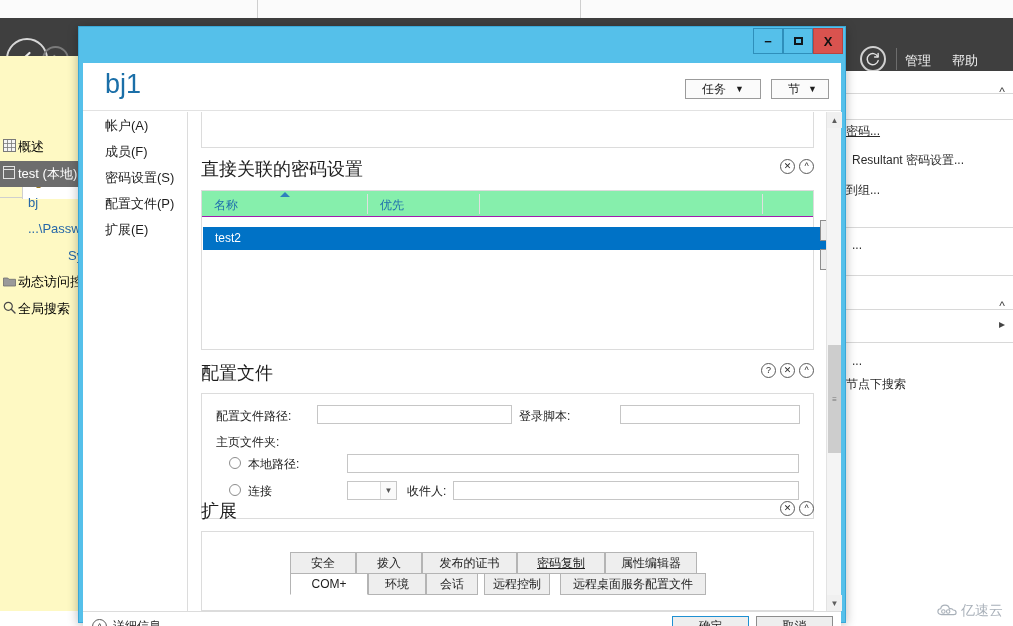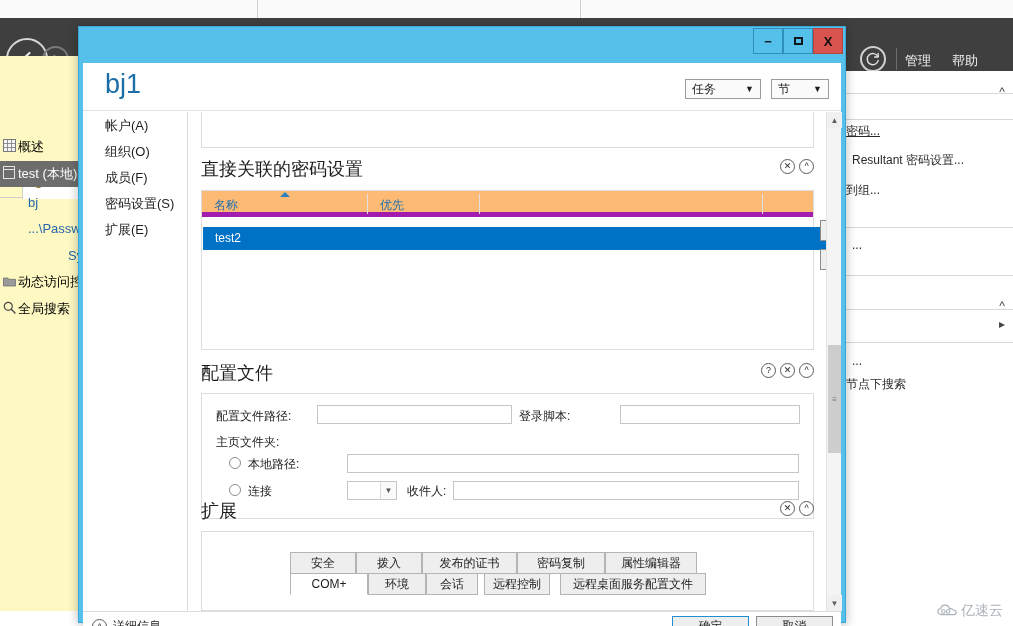--- a/index.html
+++ b/index.html
@@ -106,21 +106,21 @@
     position: absolute; left: 0; top: 0; width: 758px; height: 48px;
     background: #ffffff; border-bottom: 1px solid #e2e2e2;
   }
   .dlg-title {
     position: absolute; left: 22px; top: 6px; font-size: 27px; color: #1b6fa8; font-weight: normal;
   }
   .hdr-dd {
     position: absolute; top: 16px; height: 20px;
     border: 1px solid #9b9b9b; background: #fbfbfb;
     display: flex; align-items: center; justify-content: space-between;
-    font-size: 12px; color: #1d1d1d; padding: 0 6px;
+    font-size: 12px; color: #1d1d1d; padding: 0 16px;
   }
   .dd-caret { font-size: 9px; margin-left: 8px; }
 
   .dlg-sidebar {
     position: absolute; left: 0; top: 49px; width: 105px; height: 499px;
     background: #ffffff; border-right: 1px solid #dcdcdc;
   }
   .side-item {
     height: 26px; display: flex; align-items: center; padding-left: 22px;
     font-size: 13px; color: #1d1d1d; white-space: nowrap;
@@ -159,21 +159,21 @@
     width: 15px; height: 15px; border-radius: 50%; border: 1px solid #5a5a5a;
     display: flex; align-items: center; justify-content: center;
     font-size: 9px; color: #2b2b2b; background: #fff; line-height: 1;
   }
   .sec-box {
     position: absolute; left: 12px; border: 1px solid #dcdcdc; background: #fff;
   }
 
   .tbl-head {
     position: absolute; left: 0; top: 0; height: 26px; width: 100%;
-    border-bottom: 5px solid #a21caf; background: #fdba74;
+    border-bottom: 1px solid #a21caf; background: #86efac;
   }
   .th {
     position: absolute; top: 6px; font-size: 12px; color: #1f6fad; white-space: nowrap;
   }
   .th-div { position: absolute; top: 3px; width: 1px; height: 20px; background: #e0e0e0; }
   .sort-tri {
     position: absolute; top: 1px; width: 0; height: 0;
     border-left: 5px solid transparent; border-right: 5px solid transparent;
     border-bottom: 5px solid #2f80bd;
   }
@@ -400,27 +400,27 @@
           <span>节</span>
           <span class="dd-caret">▼</span>
         </div>
       </div>
 
       <div class="dlg-sidebar">
         <div class="side-item">
             <span>帐户(A)</span>
           </div>
         <div class="side-item">
-            <span>组织(O)</span>
-          </div>
-        <div class="side-item">
             <span>成员(F)</span>
           </div>
         <div class="side-item">
             <span>密码设置(S)</span>
+          </div>
+        <div class="side-item">
+            <span>配置文件(P)</span>
           </div>
         <div class="side-item">
             <span>扩展(E)</span>
           </div>
       </div>
 
       <div class="dlg-content">
 
         <div class="panel-top-blank"></div>
 
@@ -485,21 +485,21 @@
           <div class="sec-icons" style="right:0;top:2px;">
             <div class="rico">✕</div>
             <div class="rico">^</div>
           </div>
         </div>
 
         <div class="sec-box" style="top:419px;width:613px;height:80px;">
           <div class="xtab" style="left:88px;top:20px;width:66px;">安全</div>
           <div class="xtab" style="left:154px;top:20px;width:66px;">拨入</div>
           <div class="xtab" style="left:220px;top:20px;width:95px;">发布的证书</div>
-          <div class="xtab" style="left:315px;top:20px;width:88px;">密码复制</div>
+          <div class="xtab" style="left:315px;top:20px;width:88px;text-decoration:underline;">密码复制</div>
           <div class="xtab" style="left:403px;top:20px;width:92px;">属性编辑器</div>
 
           <div class="xtab active" style="left:88px;top:41px;width:78px;">COM+</div>
           <div class="xtab" style="left:166px;top:41px;width:58px;">环境</div>
           <div class="xtab" style="left:224px;top:41px;width:52px;">会话</div>
           <div class="xtab" style="left:282px;top:41px;width:66px;">远程控制</div>
           <div class="xtab" style="left:358px;top:41px;width:146px;">远程桌面服务配置文件</div>
         </div>
 
       </div>

